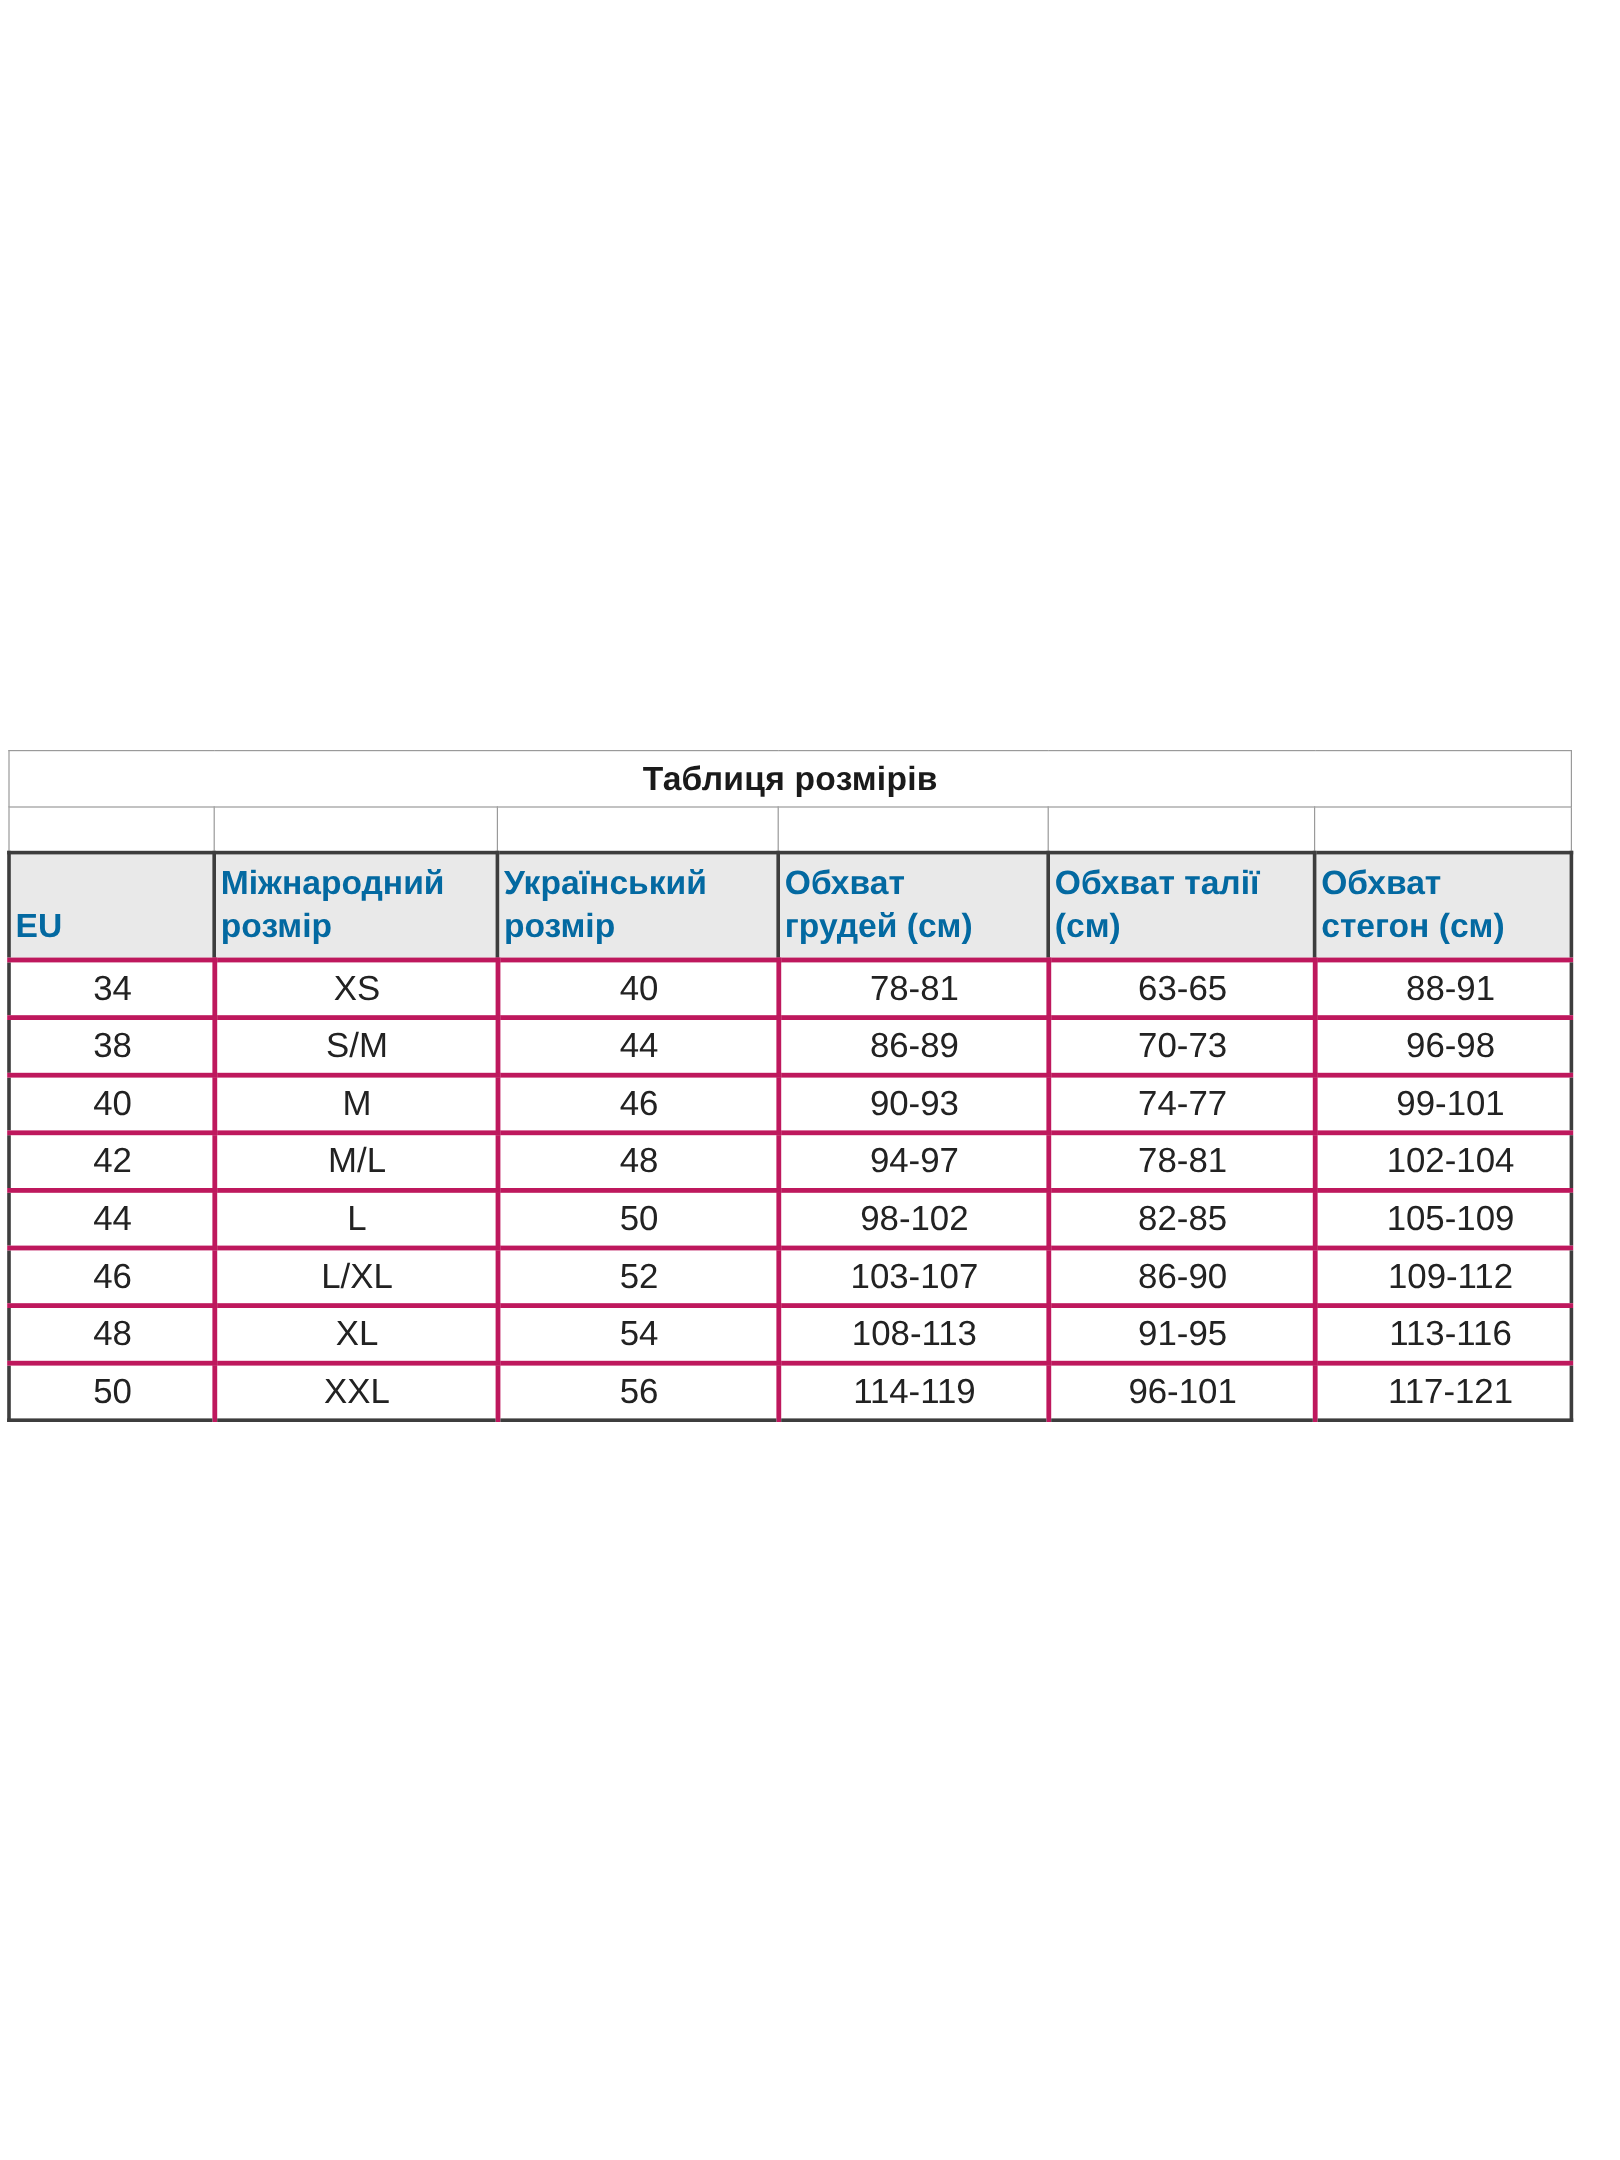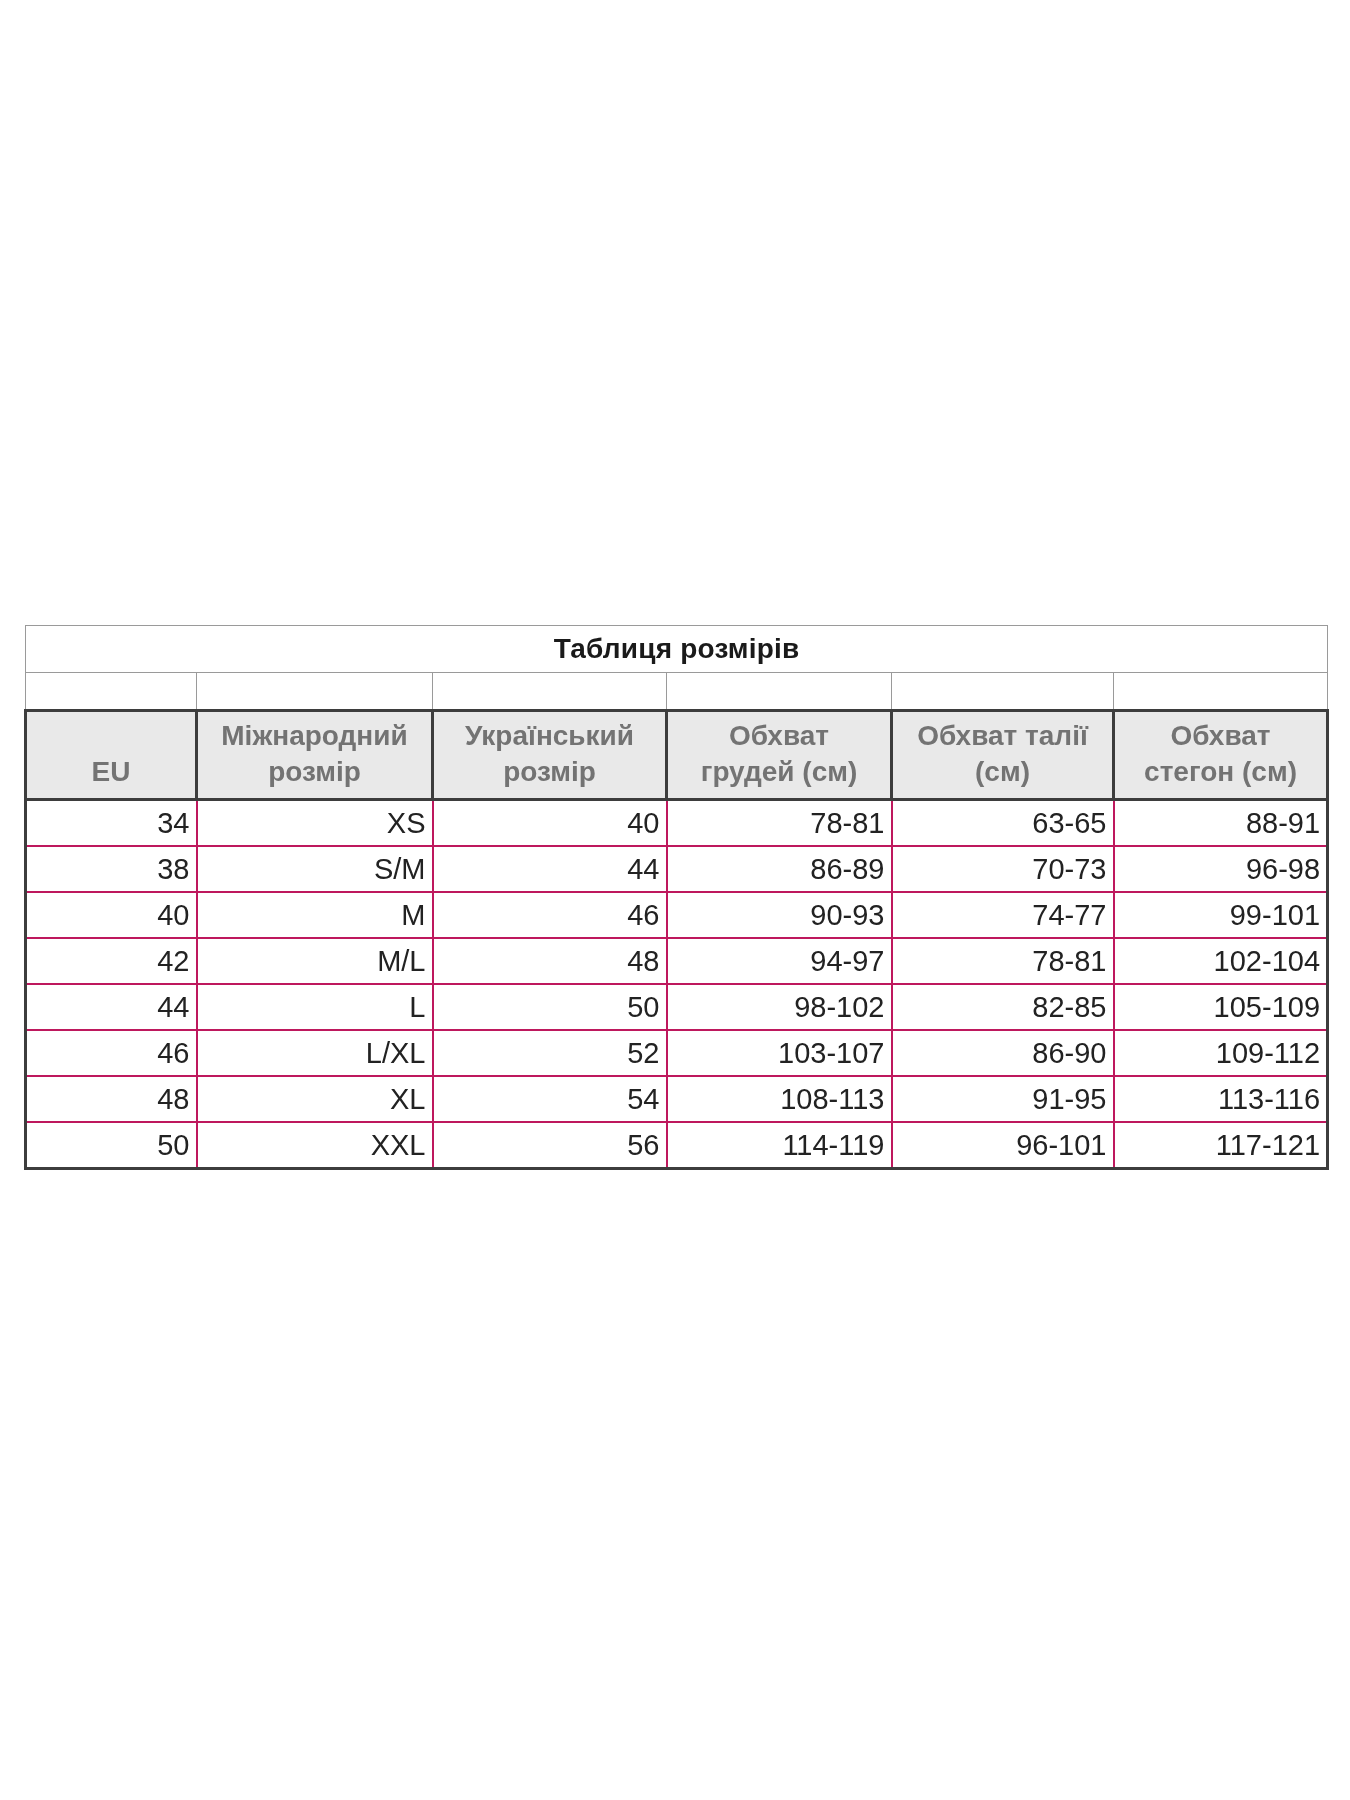--- a/index.html
+++ b/index.html
@@ -9,21 +9,21 @@
   }
   body {
     width: 1350px;
     height: 1800px;
     position: relative;
     font-family: "Liberation Sans", sans-serif;
     color: #1a1a1a;
   }
   .size-table-wrap {
     position: absolute;
-    left: 24px;
+    left: 6px;
     top: 625px;
     width: 1302px;
   }
   table.size-table {
     border-collapse: collapse;
     table-layout: fixed;
     width: 1302px;
   }
   
   tr.title-row td {
@@ -41,34 +41,34 @@
     border: 1px solid #9a9a9a;
     height: 34px;
     background: #ffffff;
   }
   
   tr.header-row th {
     border: 3px solid #3d3d3d;
     background: #e9e9e9;
     height: 78px;
     vertical-align: bottom;
-    text-align: center;
+    text-align: left;
     font-weight: bold;
     font-size: 28px;
     line-height: 36px;
     padding: 0 4px 8px 4px;
     white-space: pre-line;
-    color: #737373;
+    color: #0369a1;
   }
   
   tr.data-row td {
-    border: 2px solid #be185d;
+    border: 4px solid #be185d;
     height: 44px;
     vertical-align: middle;
-    text-align: right;
+    text-align: center;
     font-size: 29px;
     padding: 0 6px 0 8px;
     background: #ffffff;
     color: #222222;
   }
   tr.data-row td.first-col { border-left: 3px solid #3d3d3d; }
   tr.data-row td.last-col  { border-right: 3px solid #3d3d3d; padding-left: 18px; }
   tr.data-row.last-row td  { border-bottom: 3px solid #3d3d3d; }
 </style>
 </head>

